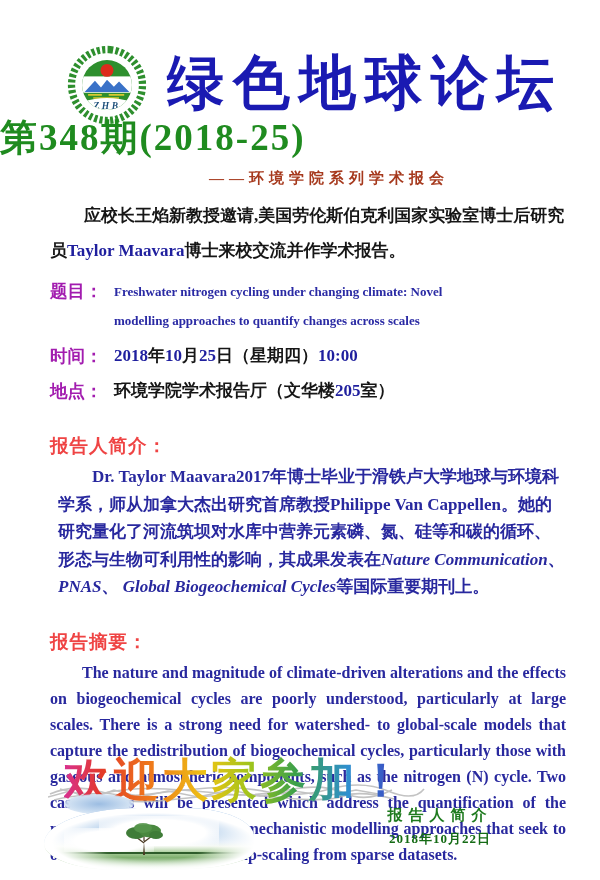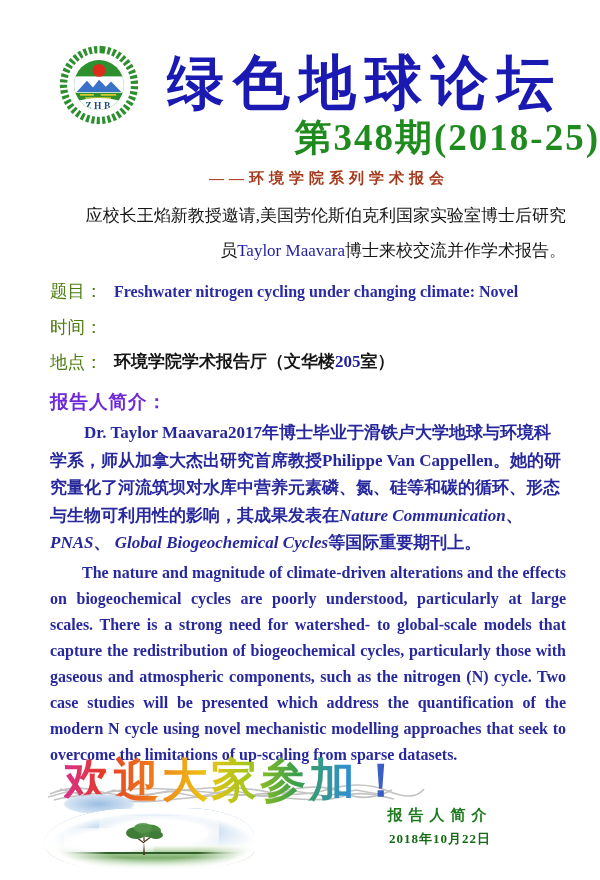--- a/index.html
+++ b/index.html
@@ -2,58 +2,58 @@
 <html><head>
 <meta charset="utf-8">
 <style>
   html,body{margin:0;padding:0;background:#888;}
   .page{
     position:relative; width:600px; height:880px; background:#ffffff;
     margin:0 auto; overflow:hidden;
     font-family:"Liberation Serif","DejaVu Serif",serif;
   }
   
-  .logo{position:absolute;left:56px;top:42px;width:86px;height:86px;}
+  .logo{position:absolute;left:64px;top:42px;width:86px;height:86px;font-style:italic;}
   .main-title{
     position:absolute;left:142px;top:44px;width:446px;height:78px;
     display:flex;align-items:center;justify-content:center;
     font-size:57px;font-weight:bold;color:#1a1ab2;letter-spacing:9px;
     transform:scaleY(1.04);white-space:nowrap;
   }
   .issue-line{
-    position:absolute;left:0;top:113px;width:100%;text-align:right;
+    position:absolute;left:0;top:113px;width:100%;text-align:left;
     font-size:37px;font-weight:bold;color:#1f8b1f;letter-spacing:2px;
   }
   .series-line{
     position:absolute;left:0;top:169px;width:100%;text-align:center;
     font-size:15px;font-weight:bold;color:#a6391d;letter-spacing:5px;
     text-indent:58px;
   }
   
   .content{position:absolute;left:50px;top:198px;width:516px;}
   .intro{
-    margin:0;font-size:17px;font-weight:normal;color:#161616;
-    line-height:35px;text-indent:2em;text-align:right;
-  }
-  .red-label{color:#4d7c0f;font-weight:normal;}
+    margin:0;font-size:17px;font-weight:bold;color:#161616;
+    line-height:35px;text-indent:2em;
+  }
+  .red-label{color:#a21caf;font-weight:bold;}
   .topic-row{display:flex;margin-top:9px;}
   .topic-row .red-label{flex:0 0 64px;font-size:17.5px;line-height:29px;}
   .topic-text{
-    font-size:16px;font-weight:bold;color:#2a2aa4;line-height:29px;
+    font-size:13px;font-weight:bold;color:#2a2aa4;line-height:29px;
   }
   .info-row{display:flex;margin-top:7px;font-size:17px;font-weight:bold;line-height:28px;}
   .info-row .red-label{flex:0 0 64px;font-size:17.5px;}
   .num-blue{color:#1f1f9e;}
   .chn-black{color:#161616;}
   .section-heading{
-    margin-top:11px;font-size:18.5px;font-weight:bold;color:#6d28d9;
+    margin-top:26px;font-size:18.5px;font-weight:bold;color:#ef4444;
     line-height:30px;letter-spacing:1px;
   }
   .bio{
-    margin:2px 0 0 0;font-size:17px;font-weight:bold;color:#28289e;
+    margin:2px 0 0 8px;font-size:17px;font-weight:bold;color:#28289e;
     line-height:27.5px;text-indent:2em;
   }
   .journal{font-style:italic;}
   .abstract{
     margin:3px 0 0 0;font-size:16px;font-weight:bold;color:#28289e;
     line-height:26px;text-indent:2em;text-align:justify;
   }
   
   .welcome-wrap{position:absolute;left:48px;top:750px;width:390px;height:64px;}
   .squiggles{position:absolute;left:0;top:28px;width:380px;height:32px;}
@@ -142,35 +142,37 @@
 
   <div class="series-line">——环境学院系列学术报会</div>
 
   <div class="content">
 
     <p class="intro"><span>应校长王焰新教授邀请,美国劳伦斯伯克利国家实验室博士后研究员</span><span class="num-blue">Taylor Maavara</span><span>博士来校交流并作学术报告。</span></p>
 
     <div class="topic-row">
       <span class="red-label">题目：</span>
       <span class="topic-text"><span>Freshwater nitrogen cycling under changing climate: Novel</span><br>
-        </span>
+        <span>modelling approaches to quantify changes across scales</span></span>
     </div>
 
     <div class="info-row">
       <span class="red-label">时间：</span>
+      <span><span class="num-blue">2018</span><span class="chn-black">年</span><span class="num-blue">10</span><span class="chn-black">月</span><span class="num-blue">25</span><span class="chn-black">日（星期四）</span><span class="num-blue">10:00</span></span>
     </div>
 
     <div class="info-row">
       <span class="red-label">地点：</span>
       <span><span class="chn-black">环境学院学术报告厅（文华楼</span><span class="num-blue">205</span><span class="chn-black">室）</span></span>
     </div>
 
     <div class="section-heading">报告人简介：</div>
     <p class="bio"><span>Dr. Taylor Maavara</span><span>2017年博士毕业于滑铁卢大学地球与环境科学系，师从加拿大杰出研究首席教授</span><span>Philippe Van Cappellen</span><span>。她的研究量化了河流筑坝对水库中营养元素磷、氮、硅等和碳的循环、形态与生物可利用性的影响，其成果发表在</span><span class="journal">Nature Communication</span><span>、</span><span class="journal">PNAS</span><span>、 </span><span class="journal">Global Biogeochemical Cycles</span><span>等国际重要期刊上。</span></p>
 
+    <div class="section-heading">报告摘要：</div>
     <p class="abstract">The nature and magnitude of climate-driven alterations and the effects on biogeochemical cycles are poorly understood, particularly at large scales. There is a strong need for watershed- to global-scale models that capture the redistribution of biogeochemical cycles, particularly those with gaseous and atmospheric components, such as the nitrogen (N) cycle. Two case studies will be presented which address the quantification of the modern N cycle using novel mechanistic modelling approaches that seek to overcome the limitations of up-scaling from sparse datasets.</p>
   </div>
 
   <div class="welcome-wrap">
     <svg class="squiggles" viewBox="0 0 380 32">
       <g fill="none" stroke="#b9b9b9" stroke-width="1.6" opacity="0.85">
         <path d="M2 16 q24 -10 48 -3 t 52 3 t 58 -6 t 60 4 t 62 -3 t 58 2 t 36 -2"></path>
         <path d="M6 22 q30 -8 55 -2 t 60 2 t 55 -5 t 62 3 t 58 -2 t 50 3"></path>
         <path d="M12 11 q26 8 50 3 t 56 -3 t 60 5 t 62 -4 t 56 3 t 48 -3"></path>
         <path d="M0 19 l22 -6 l20 8 l24 -9 l26 7 l28 -6 l30 6 l32 -7 l30 6 l34 -5 l32 5 l30 -6 l28 5"></path>

